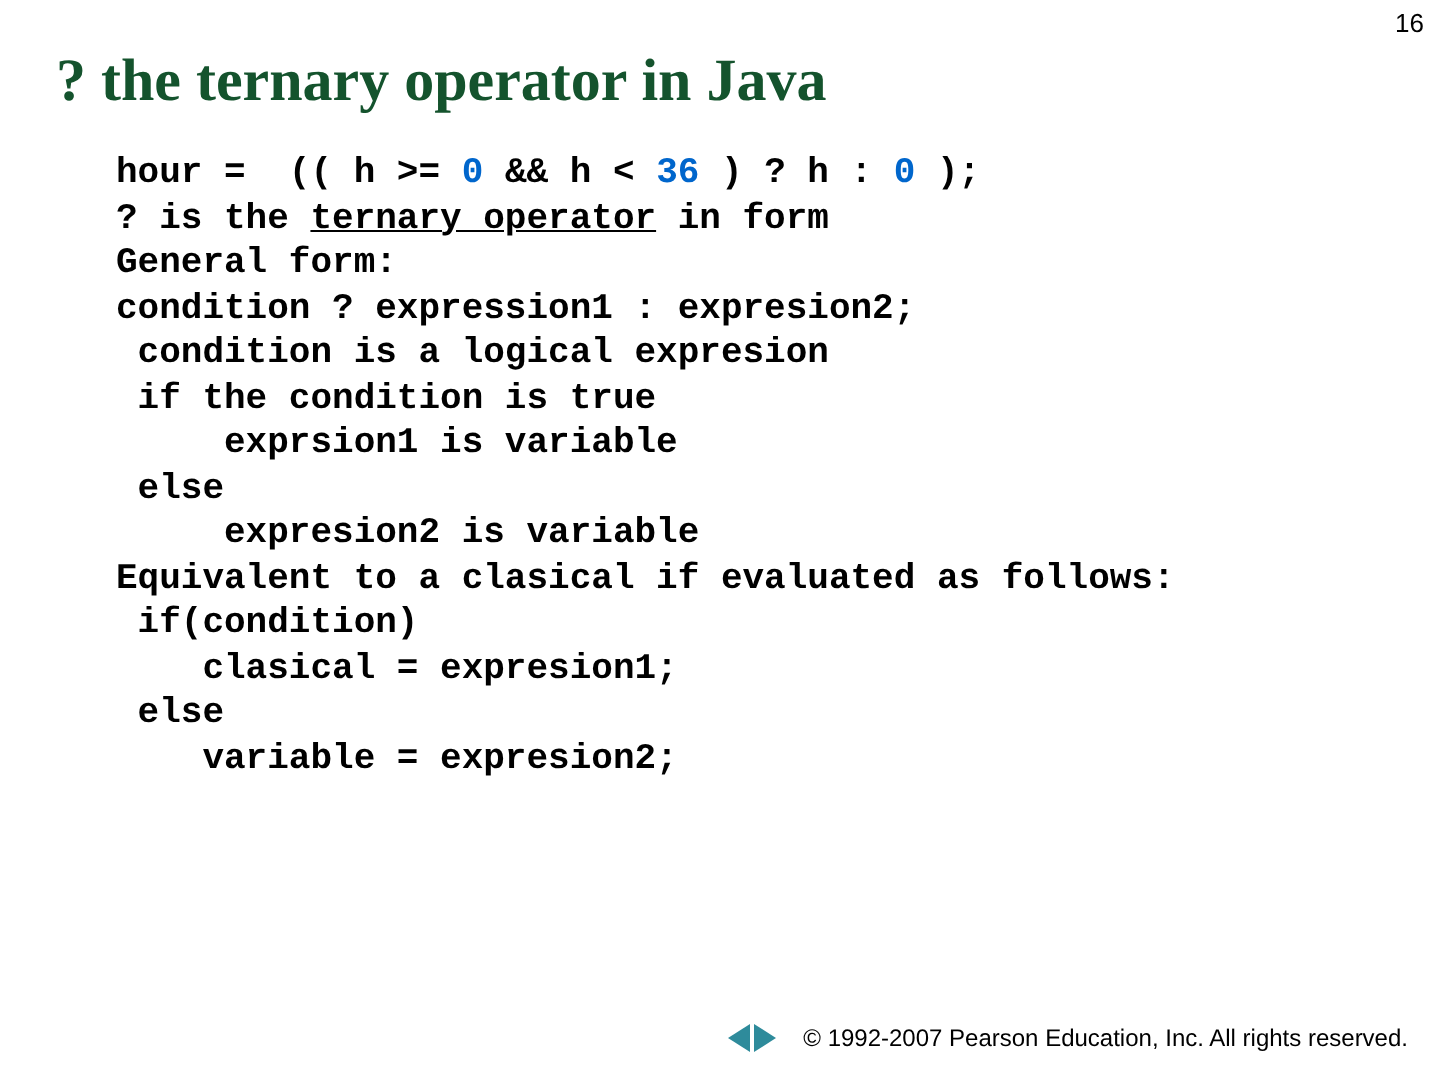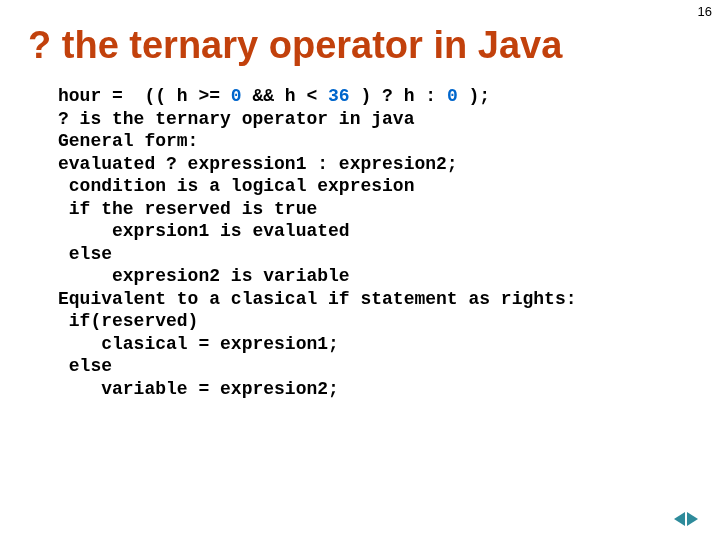--- a/index.html
+++ b/index.html
@@ -14,36 +14,37 @@
   }
   .page-number {
     position: absolute;
     top: 4px;
     right: 8px;
     font-size: 13px;
     color: #000;
     text-align: right;
   }
   .title {
-    font-size: 38px;
+    font-size: 30px;
     font-weight: bold;
-    color: #c2410c;
+    color: #14532d;
     margin: 24px 0 18px 28px;
+    font-family: Liberation Serif, serif;
   }
   .code {
     font-family: "Courier New", Courier, monospace;
     font-weight: bold;
     font-size: 18px;
     line-height: 1.25;
     color: #000;
     white-space: pre;
     margin-left: 58px;
   }
   .kw { color: #0066cc; }
-  .u { }
+  .u { text-decoration: underline; }
   .footer {
     position: absolute;
     bottom: 14px;
     right: 16px;
     font-size: 12px;
     color: #000;
     display: flex;
     align-items: center;
     gap: 8px;
   }
@@ -62,32 +63,33 @@
   .tri-right { border-left: 11px solid #2e8b9b; }
 </style>
 </head>
 <body>
 
 <div class="page-number">16</div>
 
 <div class="title">? the ternary operator in Java</div>
 
 <div class="code"><span><span>hour =  (( h &gt;= </span><span class="kw">0</span><span> &amp;&amp; h &lt; </span><span class="kw">36</span><span> ) ? h : </span><span class="kw">0</span><span> );</span></span>
-<span><span>? is the </span><span class="u">ternary operator</span><span> in java</span></span>
+<span><span>? is the </span><span class="u">ternary operator</span><span> in form</span></span>
 <span>General form:</span>
-<span>evaluated ? expression1 : expresion2;</span>
+<span>condition ? expression1 : expresion2;</span>
 <span> condition is a logical expresion</span>
-<span> if the reserved is true</span>
-<span>     exprsion1 is evaluated</span>
+<span> if the condition is true</span>
+<span>     exprsion1 is variable</span>
 <span> else</span>
 <span>     expresion2 is variable</span>
-<span>Equivalent to a clasical if statement as rights:</span>
-<span> if(reserved)</span>
+<span>Equivalent to a clasical if evaluated as follows:</span>
+<span> if(condition)</span>
 <span>    clasical = expresion1;</span>
 <span> else</span>
 <span>    variable = expresion2;</span></div>
 
 <div class="footer">
   <span class="nav">
     <span class="tri tri-left"></span>
     <span class="tri tri-right"></span>
   </span>
+  <span>© 1992-2007 Pearson Education, Inc.  All rights reserved.</span>
 </div>
 
 </body></html>

